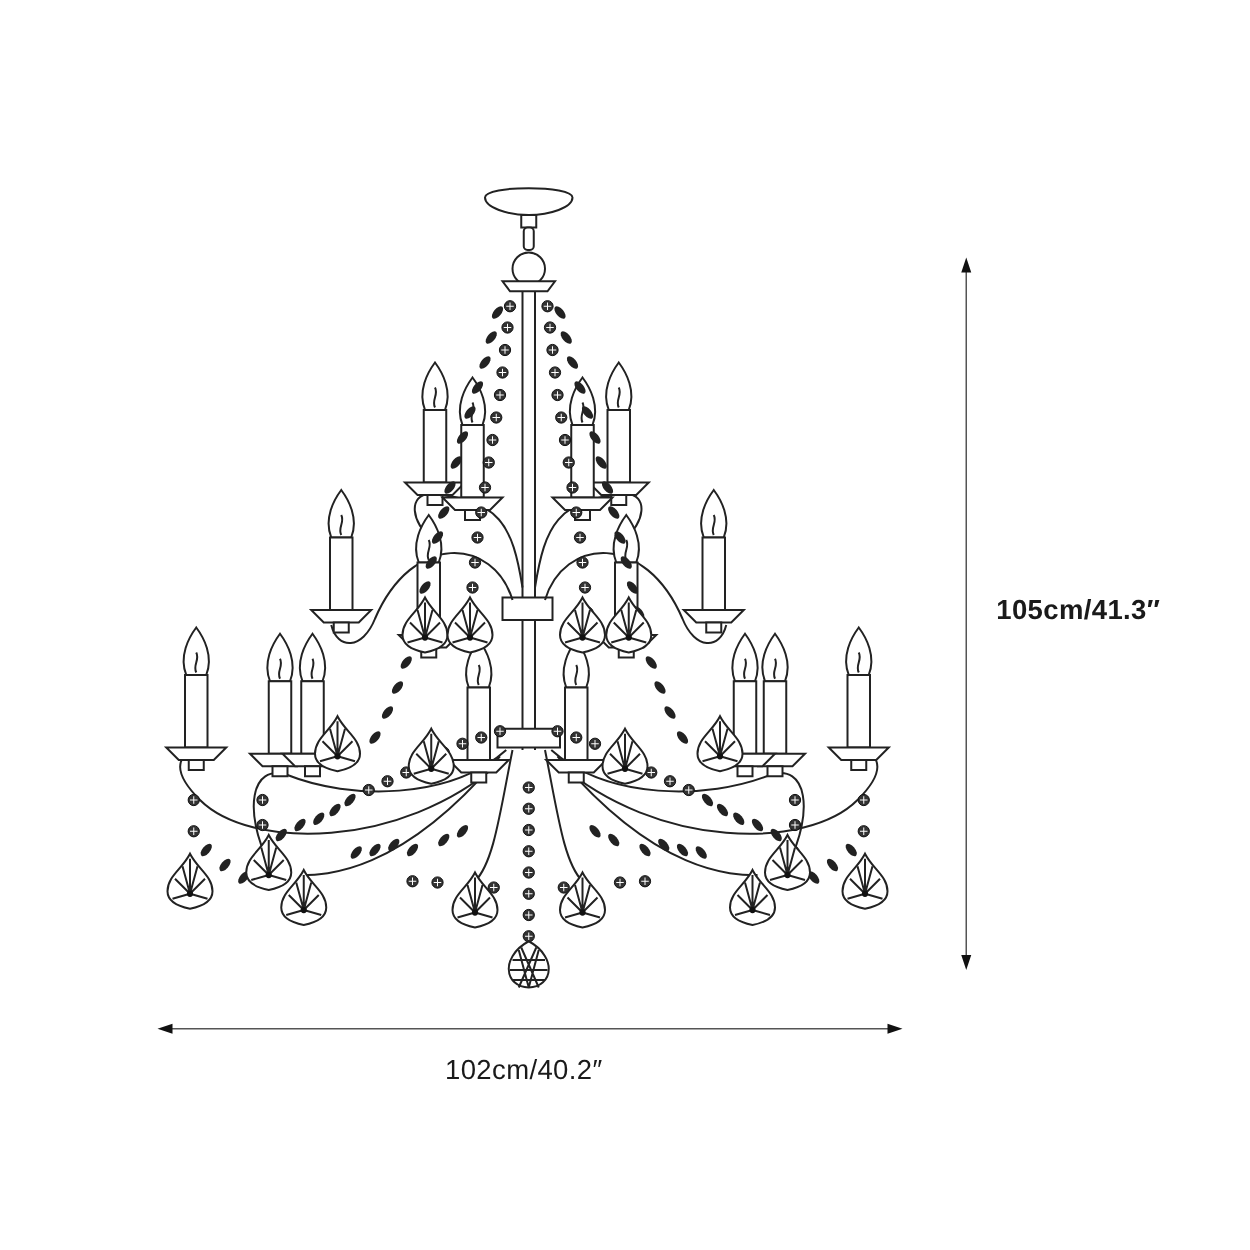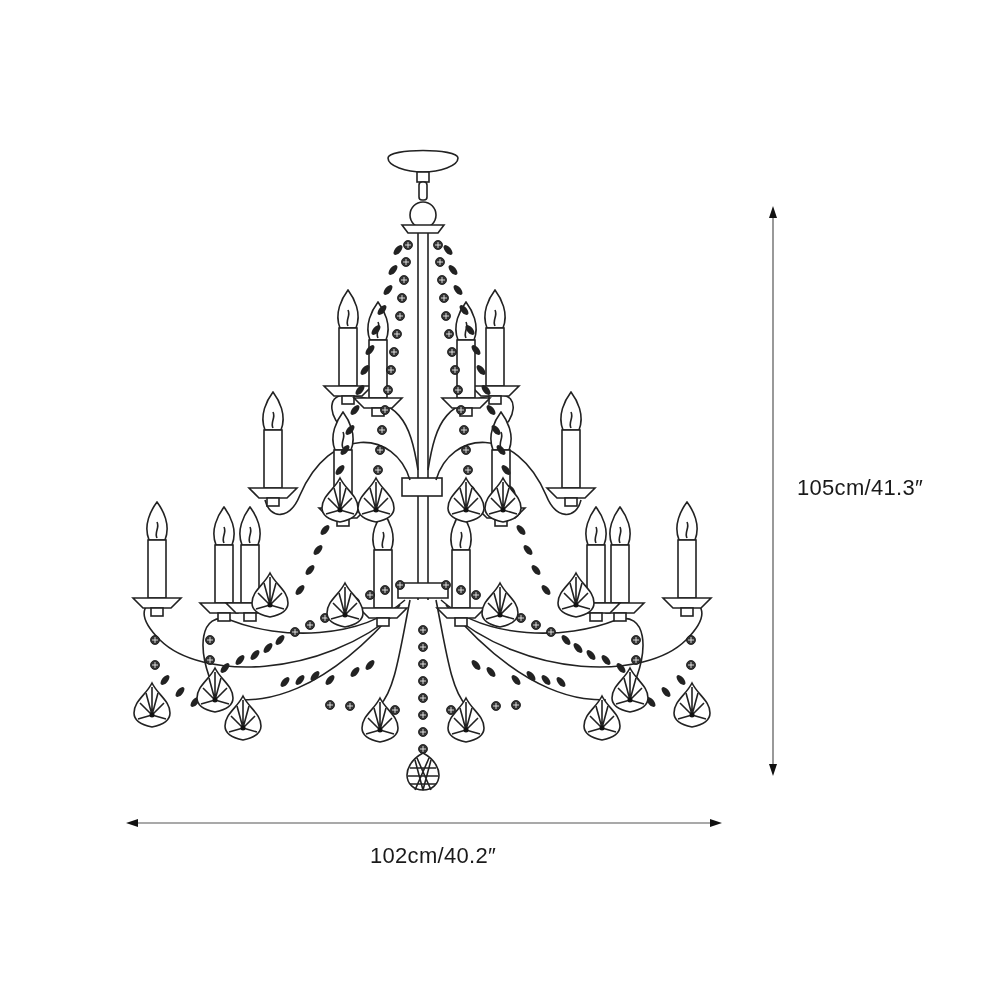--- a/index.html
+++ b/index.html
@@ -1,20 +1,20 @@
 <!DOCTYPE html>
 <html><head>
 <meta charset="utf-8">
 <style>
   html, body { margin: 0; padding: 0; background: #ffffff; }
   body { width: 1000px; height: 1000px; position: relative; overflow: hidden; font-family: "Liberation Sans", sans-serif; }
   #drawing { position: absolute; left: 0; top: 0; width: 1000px; height: 1000px; }
   .dim-label { position: absolute; font-family: "Liberation Sans", sans-serif; font-size: 22px; color: #1a1a1a; letter-spacing: 0.3px; white-space: nowrap; }
-  #height-label { left: 797px; top: 475px; }
-  #width-label { left: 370px; top: 843px; }
+  #height-label { left: 797px; top: 475px; font-weight: bold; }
+  #width-label { left: 356px; top: 843px; }
   .ln { fill: none; stroke: #222; stroke-width: 1.6; }
   .ln2 { fill: #fff; stroke: #222; stroke-width: 1.6; }
   .bead { fill: #333; stroke: #111; stroke-width: 0.8; }
   .leaf { fill: #222; }
 </style>
 </head>
 <body>
 
 <svg id="drawing" viewBox="0 0 1000 1000" xmlns="http://www.w3.org/2000/svg">
   <defs>

